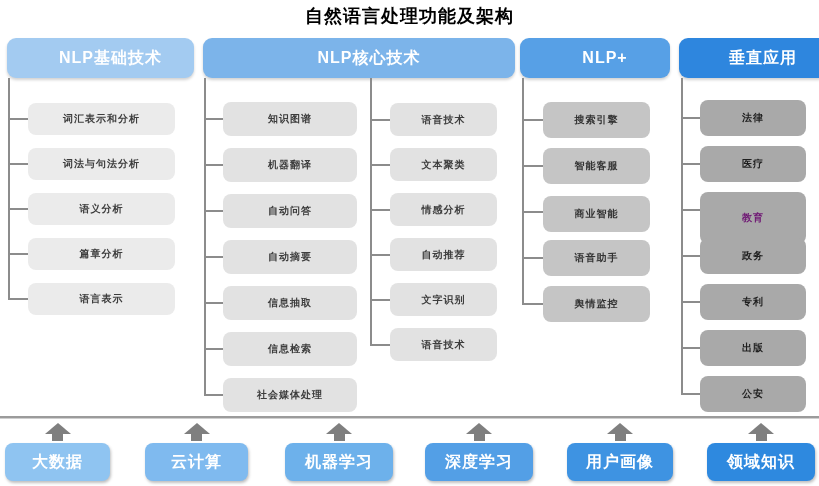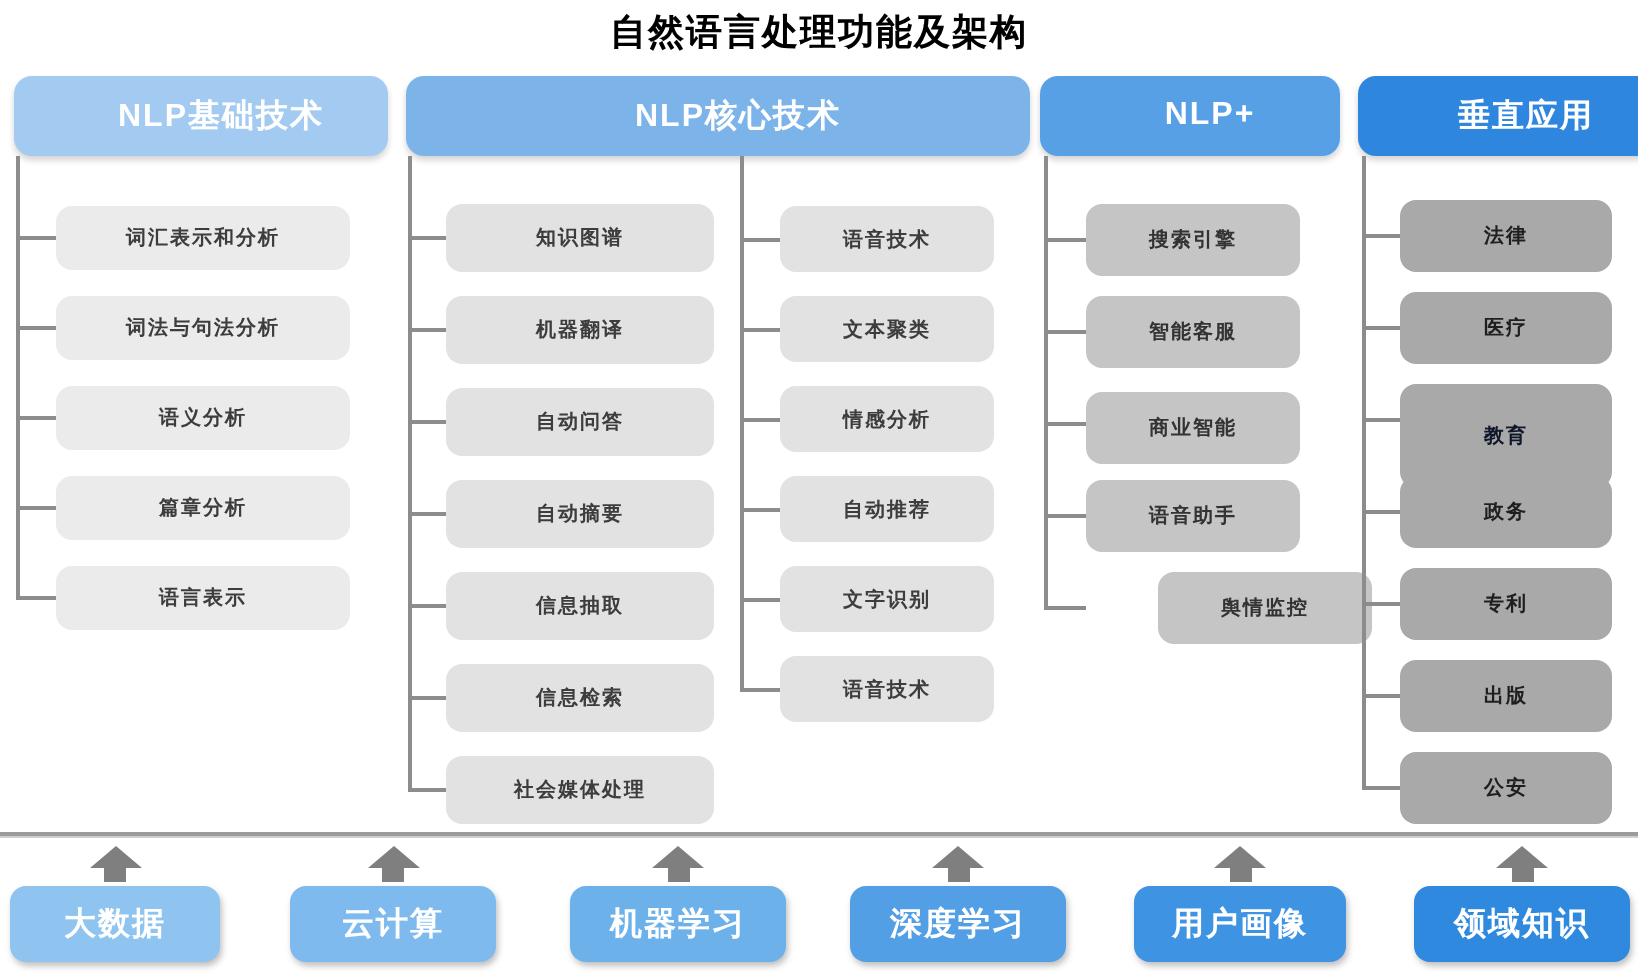--- a/index.html
+++ b/index.html
@@ -73,29 +73,29 @@
     <div class="vline" style="left: 522px; top: 78px; height: 227px; background: rgb(140, 140, 140);"></div>
     <div class="stub" style="left: 522px; top: 119px; width: 21px; background: rgb(140, 140, 140);"></div>
     <div class="item" style="left: 543px; top: 102px; width: 107px; height: 36px; background: rgb(197, 197, 197); color: rgb(51, 51, 51);">搜索引擎</div>
     <div class="stub" style="left: 522px; top: 165px; width: 21px; background: rgb(140, 140, 140);"></div>
     <div class="item" style="left: 543px; top: 148px; width: 107px; height: 36px; background: rgb(197, 197, 197); color: rgb(51, 51, 51);">智能客服</div>
     <div class="stub" style="left: 522px; top: 211px; width: 21px; background: rgb(140, 140, 140);"></div>
     <div class="item" style="left: 543px; top: 196px; width: 107px; height: 36px; background: rgb(197, 197, 197); color: rgb(51, 51, 51);">商业智能</div>
     <div class="stub" style="left: 522px; top: 257px; width: 21px; background: rgb(140, 140, 140);"></div>
     <div class="item" style="left: 543px; top: 240px; width: 107px; height: 36px; background: rgb(197, 197, 197); color: rgb(51, 51, 51);">语音助手</div>
     <div class="stub" style="left: 522px; top: 303px; width: 21px; background: rgb(140, 140, 140);"></div>
-    <div class="item" style="left: 543px; top: 286px; width: 107px; height: 36px; background: rgb(197, 197, 197); color: rgb(51, 51, 51); margin-left: 36px;">舆情监控</div>
+    <div class="item" style="left: 543px; top: 286px; width: 107px; height: 36px; background: rgb(197, 197, 197); color: rgb(51, 51, 51);">舆情监控</div>
     <div class="hdr" style="left: 679px; top: 38px; width: 128px; background: rgb(46, 134, 222);">垂直应用</div>
     <div class="vline" style="left: 681px; top: 78px; height: 317px; background: rgb(140, 140, 140);"></div>
     <div class="stub" style="left: 681px; top: 117px; width: 19px; background: rgb(140, 140, 140);"></div>
     <div class="item" style="left: 700px; top: 100px; width: 106px; height: 36px; background: rgb(169, 169, 169); color: rgb(31, 31, 31);">法律</div>
     <div class="stub" style="left: 681px; top: 163px; width: 19px; background: rgb(140, 140, 140);"></div>
     <div class="item" style="left: 700px; top: 146px; width: 106px; height: 36px; background: rgb(169, 169, 169); color: rgb(31, 31, 31);">医疗</div>
     <div class="stub" style="left: 681px; top: 209px; width: 19px; background: rgb(140, 140, 140);"></div>
-    <div class="item" style="left: 700px; top: 192px; width: 106px; height: 52px; background: rgb(169, 169, 169); color: #0f172a;">教育</div>
+    <div class="item" style="left: 700px; top: 192px; width: 106px; height: 52px; background: rgb(169, 169, 169); color: #701a75;">教育</div>
     <div class="stub" style="left: 681px; top: 255px; width: 19px; background: rgb(140, 140, 140);"></div>
     <div class="item" style="left: 700px; top: 238px; width: 106px; height: 36px; background: rgb(169, 169, 169); color: rgb(31, 31, 31);">政务</div>
     <div class="stub" style="left: 681px; top: 301px; width: 19px; background: rgb(140, 140, 140);"></div>
     <div class="item" style="left: 700px; top: 284px; width: 106px; height: 36px; background: rgb(169, 169, 169); color: rgb(31, 31, 31);">专利</div>
     <div class="stub" style="left: 681px; top: 347px; width: 19px; background: rgb(140, 140, 140);"></div>
     <div class="item" style="left: 700px; top: 330px; width: 106px; height: 36px; background: rgb(169, 169, 169); color: rgb(31, 31, 31);">出版</div>
     <div class="stub" style="left: 681px; top: 393px; width: 19px; background: rgb(140, 140, 140);"></div>
     <div class="item" style="left: 700px; top: 376px; width: 106px; height: 36px; background: rgb(169, 169, 169); color: rgb(31, 31, 31);">公安</div>
     <div class="arrow" style="left: 44.5px; top: 423px; width: 26px; color: rgb(127, 127, 127);">
       <div class="head"></div>

